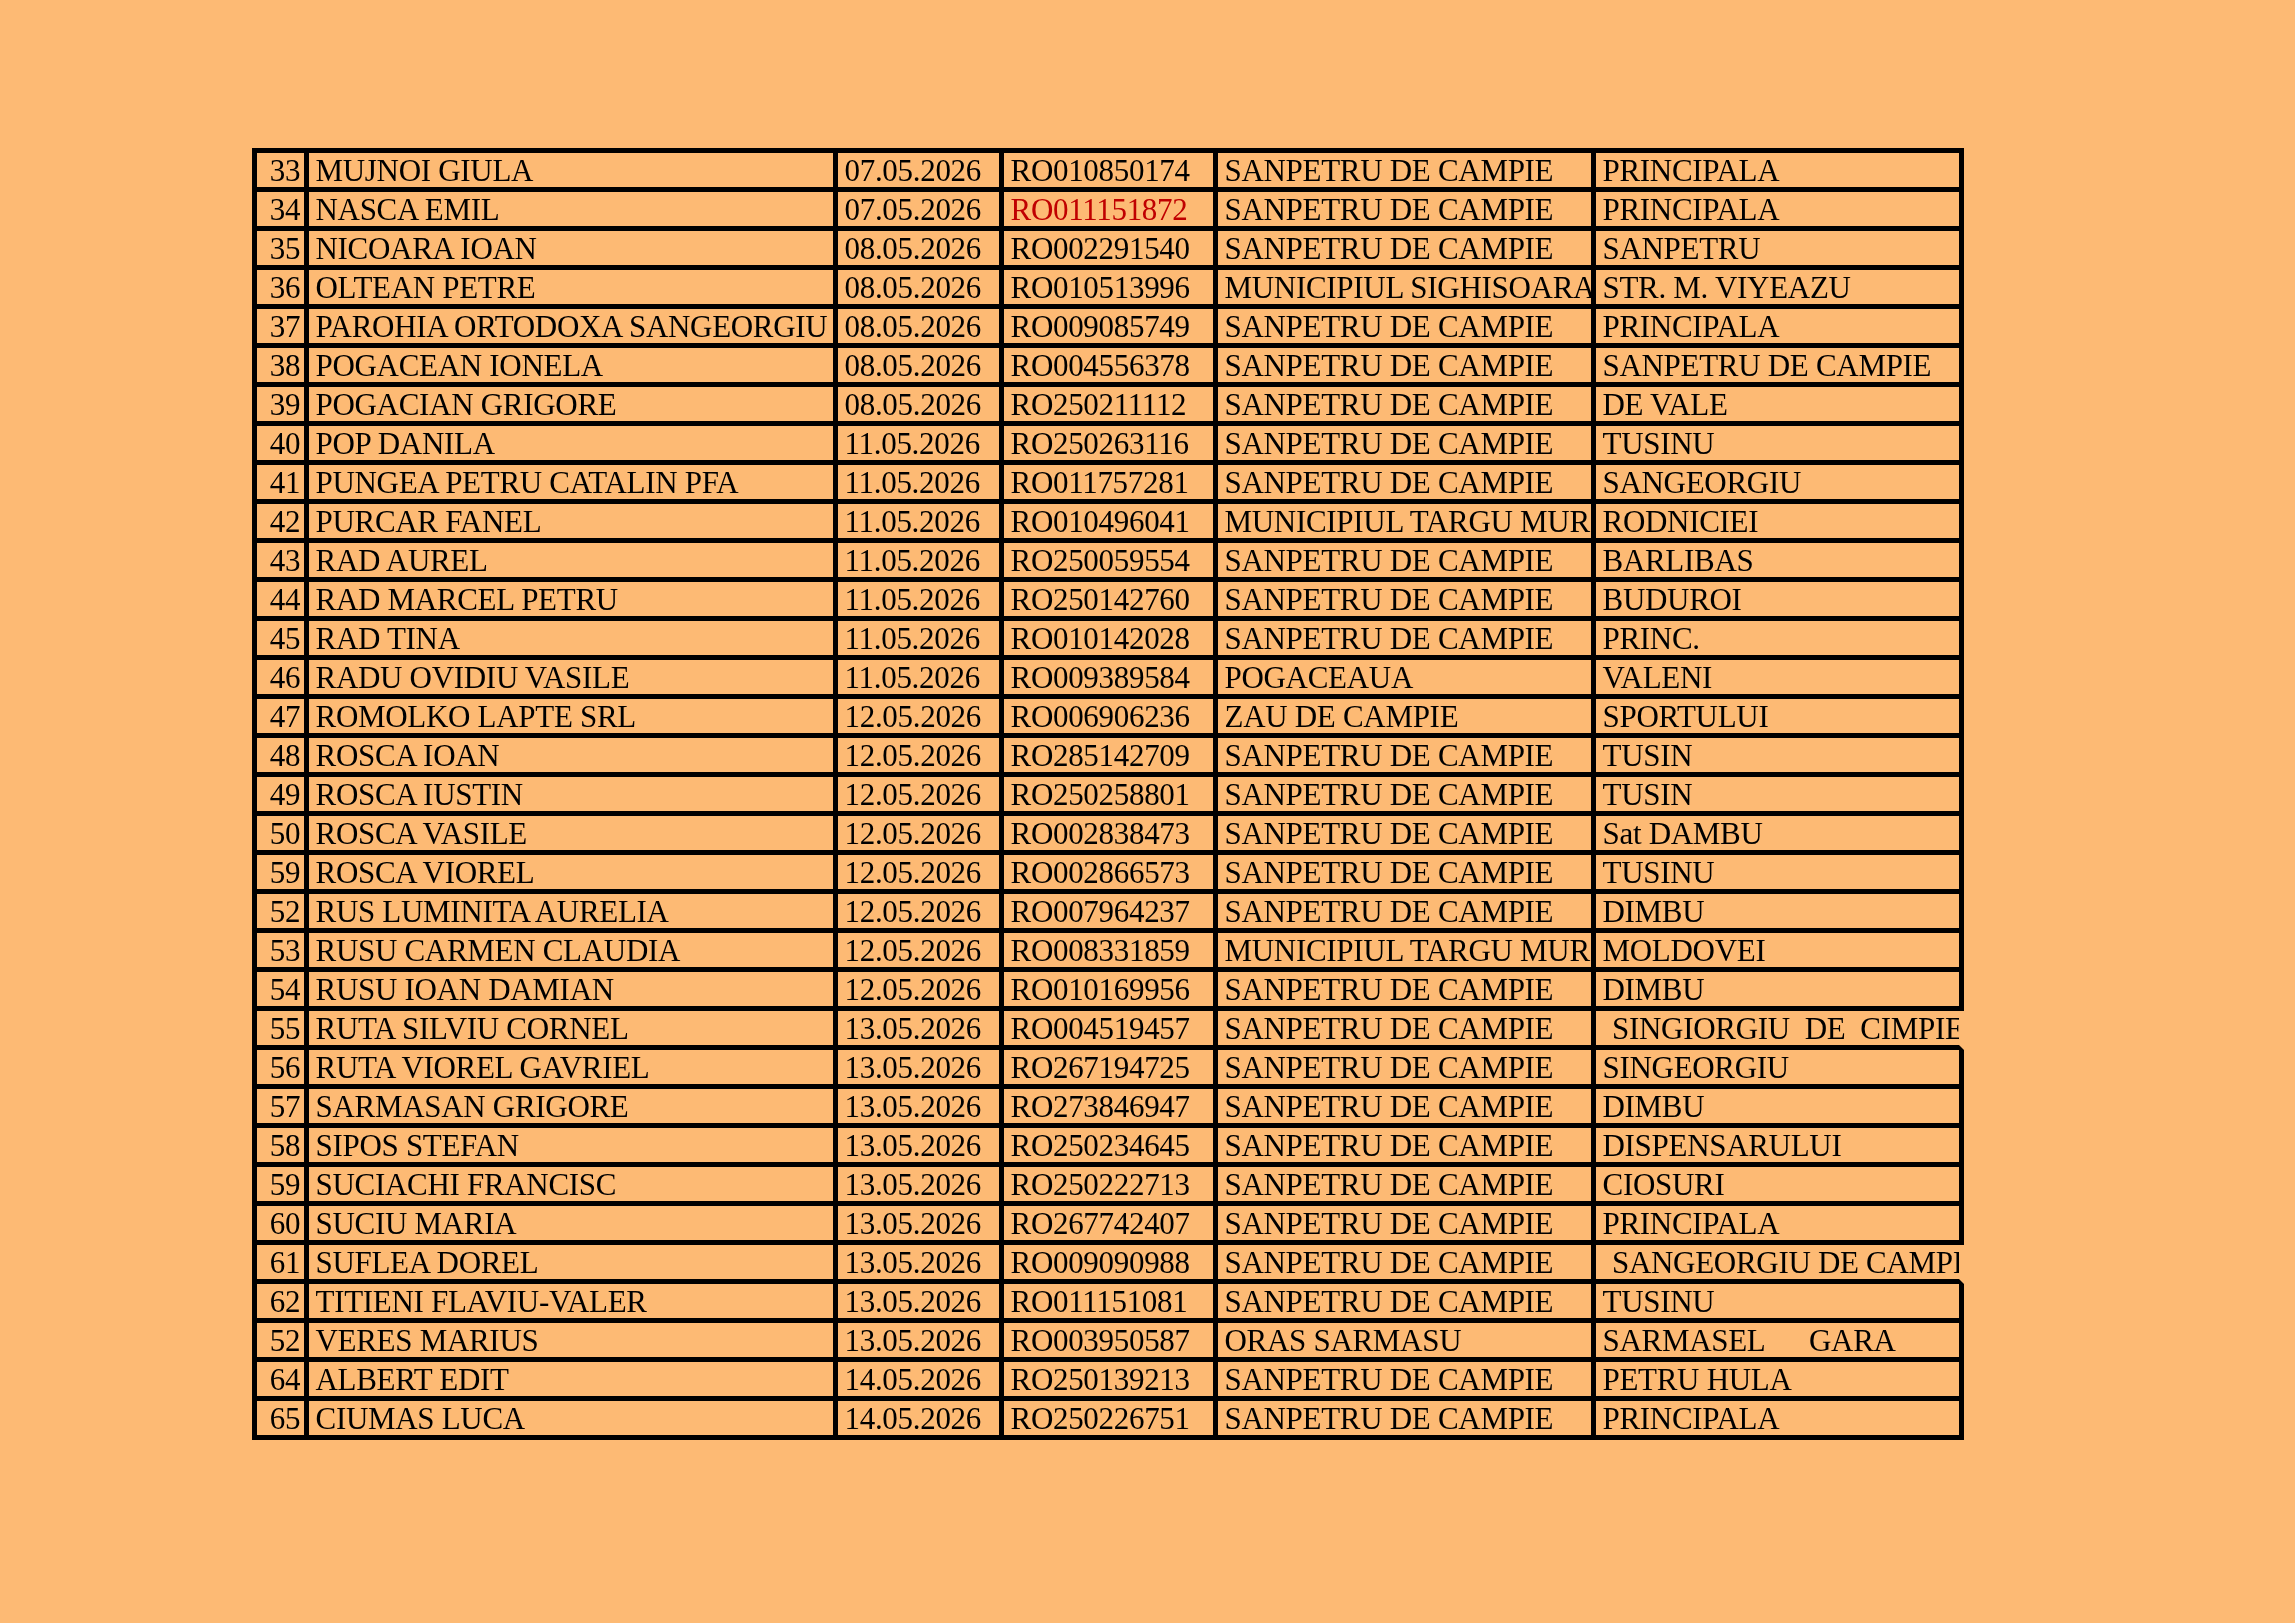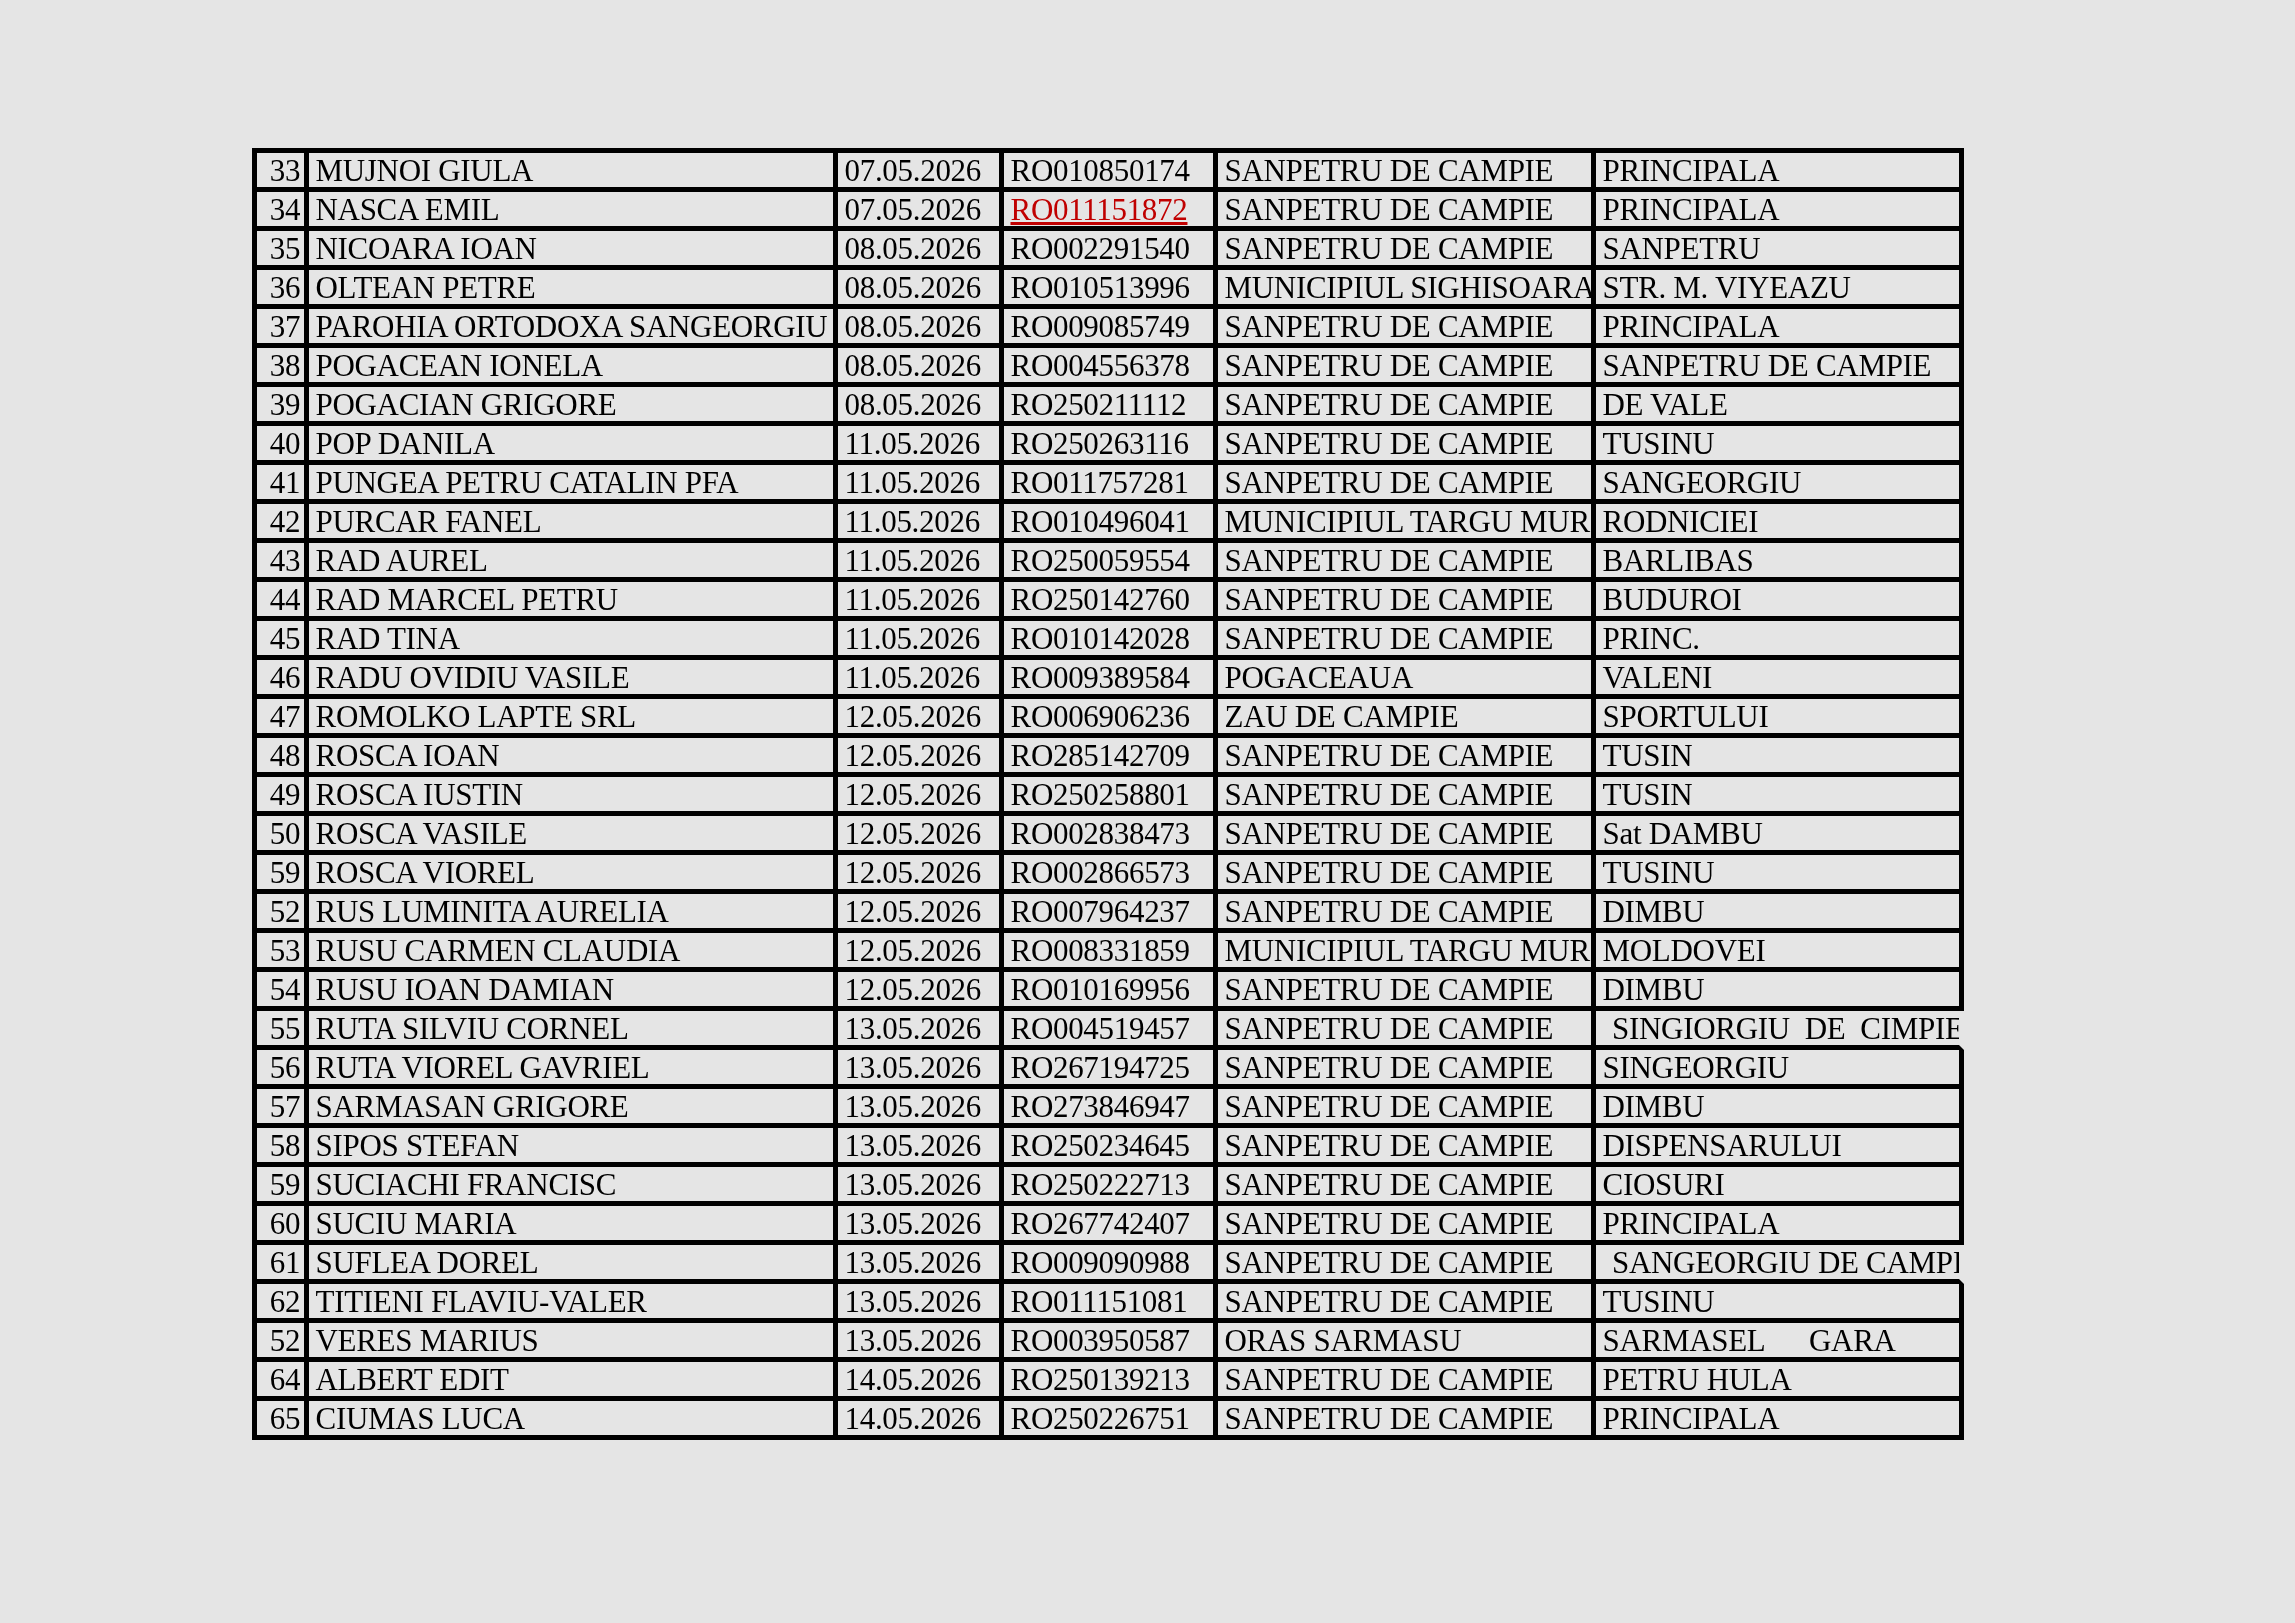--- a/index.html
+++ b/index.html
@@ -4,21 +4,21 @@
 <style>
   html,body{
     margin:0;
     padding:0;
     background:#ffffff;
   }
   .page{
     position:relative;
     width:2295px;
     height:1623px;
-    background:#e5e5e5;
+    background:#fdba74;
     overflow:hidden;
     font-family:"Liberation Serif", serif;
     color:#000000;
   }
   .records-grid{
     position:absolute;
     left:252px;
     top:148px;
     display:grid;
     grid-template-columns:52px 529px 166px 214px 378px 368px;
@@ -40,21 +40,20 @@
     letter-spacing:-0.3px;
     white-space:pre;
     line-height:1;
   }
   .cell.no{
     justify-content:flex-end;
     padding:0 3.9px 0 0;
   }
   .cell.red{
     color:#c00000;
-    text-decoration:underline;
   }
   .cell.overflow{
     border-right-color:transparent;
     padding-left:16px;
   }
 </style>
 </head>
 <body>
 
 <div class="page">

